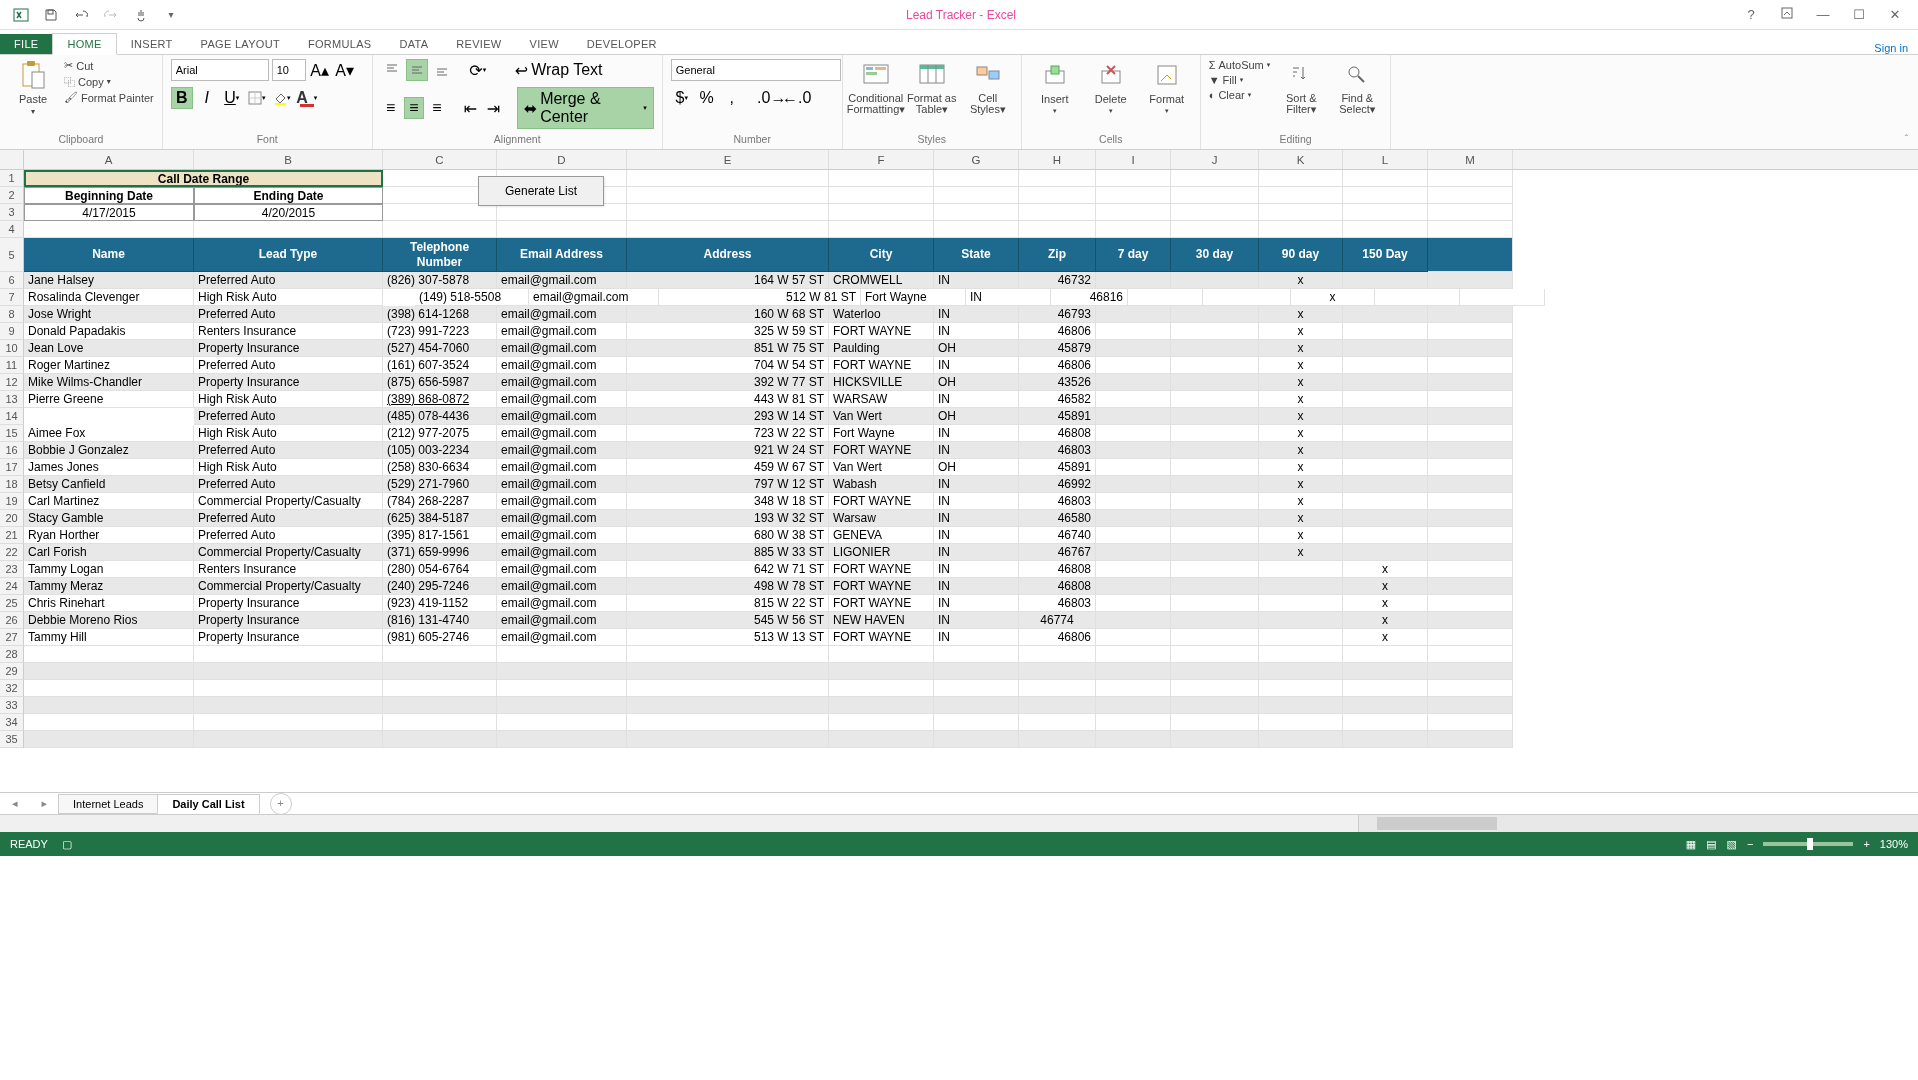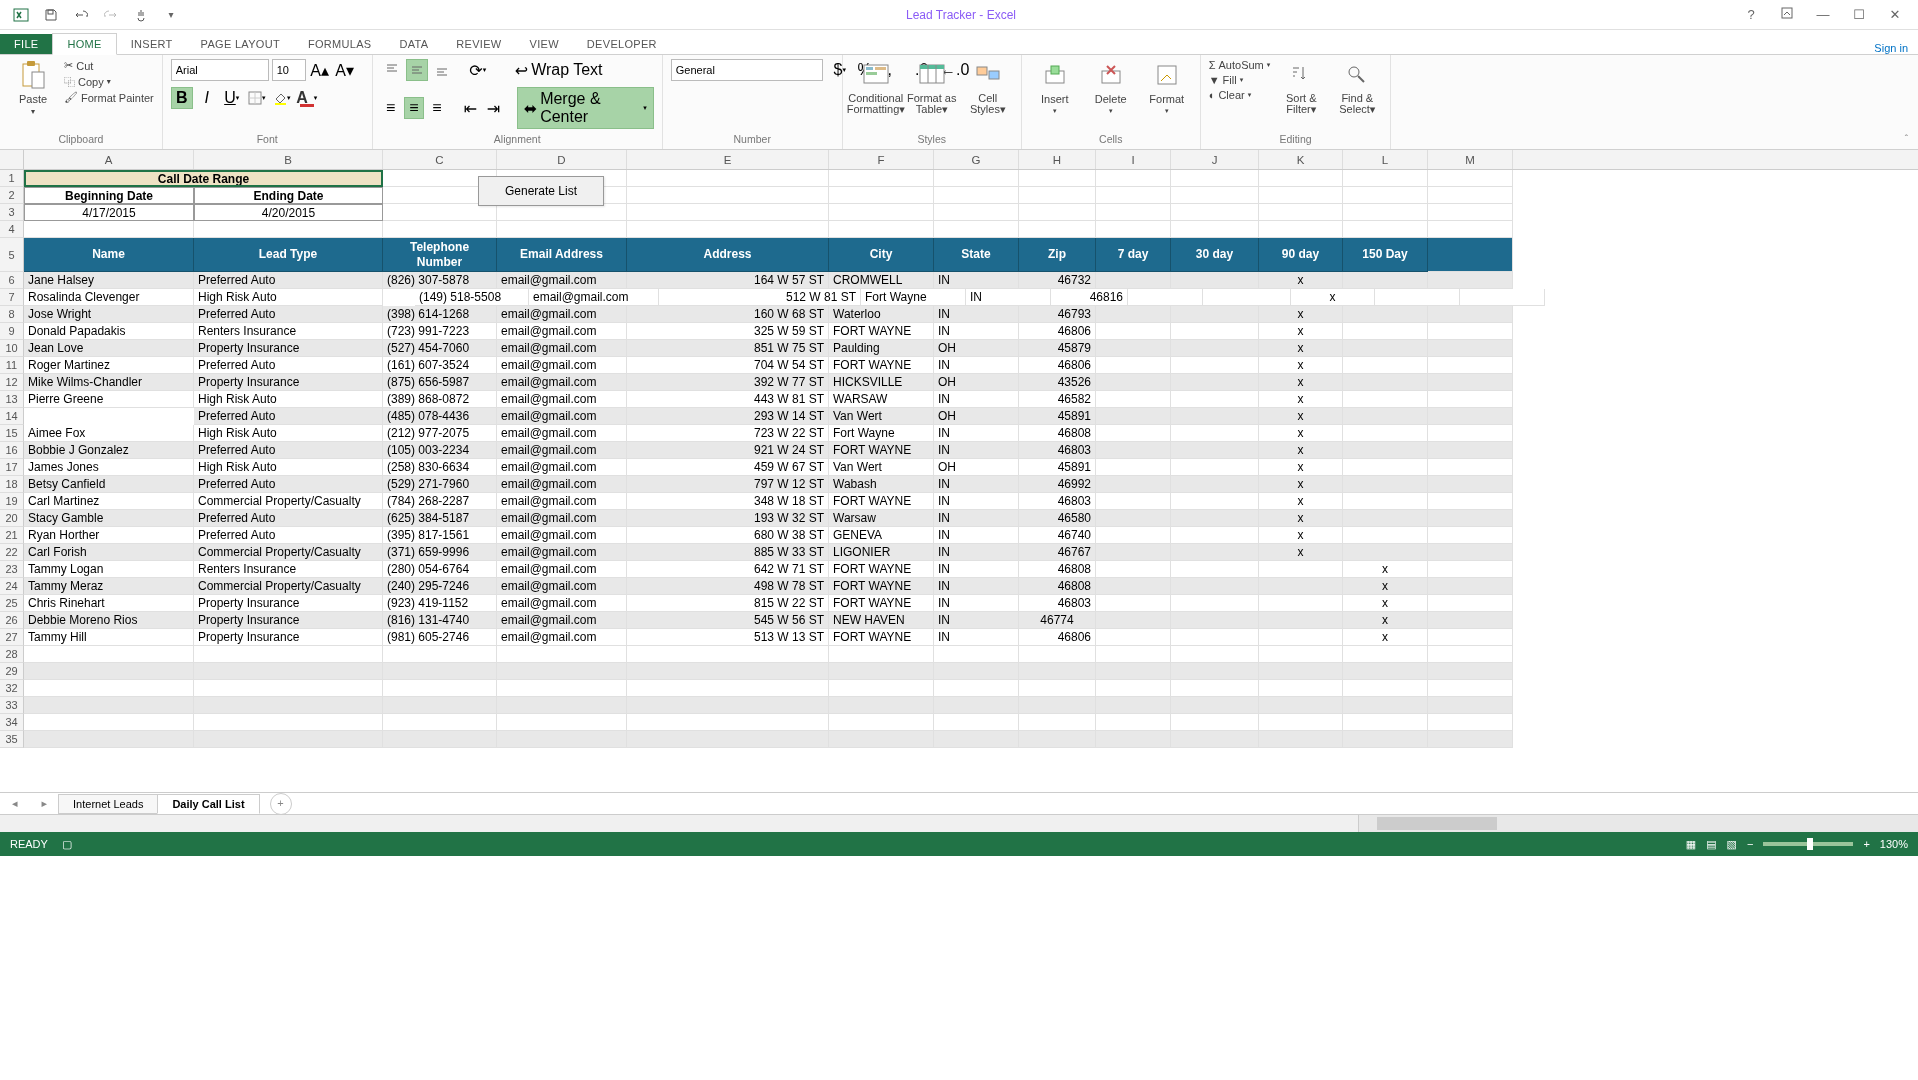--- a/index.html
+++ b/index.html
@@ -1,21 +1,21 @@
 <!DOCTYPE html>
 <html><head>
 <meta charset="utf-8">
 <style>
 * { box-sizing: border-box; margin: 0; padding: 0; font-family: "Segoe UI", Tahoma, sans-serif; }
 body { background: #fff; overflow: hidden; width: 1918px; height: 1080px; position: relative; }
 .titlebar { height: 30px; background: #fff; display: flex; align-items: center; border-bottom: 1px solid #e0e0e0; }
 .qa { display: flex; align-items: center; gap: 0; padding-left: 6px; }
 .qa .ic { width: 30px; height: 30px; display: flex; align-items: center; justify-content: center; color: #666; font-size: 14px; }
 .qa .ic.green { color: #107c41; }
-.titlecenter { flex: 1; text-align: center; font-size: 12px; color: #8b5cf6; }
+.titlecenter { flex: 1; text-align: center; font-size: 12px; color: #ec4899; }
 .wincontrols { display: flex; gap: 6px; padding-right: 8px; }
 .wincontrols .ic { width: 30px; display: flex; justify-content: center; color: #666; font-size: 13px; }
 .tabstrip { height: 25px; background: #fff; display: flex; align-items: flex-end; border-bottom: 1px solid #d0d0d0; }
 .tabstrip .tab { padding: 4px 14px; font-size: 11px; color: #555; cursor: pointer; text-transform: uppercase; letter-spacing: .3px; }
 .tabstrip .tab.file { background: #217346; color: #fff; }
 .tabstrip .tab.active { border: 1px solid #d0d0d0; border-bottom: 1px solid #fff; background: #fff; color: #217346; margin-bottom: -1px; }
 .signin { margin-left: auto; font-size: 11px; color: #0072c6; padding-right: 10px; }
 .ribbon { height: 95px; background: #fbfbfb; border-bottom: 1px solid #d0d0d0; display: flex; position: relative; }
 .group { border-right: 1px solid #e2e2e2; padding: 4px 8px 2px; display: flex; flex-direction: column; }
 .group .body { flex: 1; display: flex; align-items: flex-start; gap: 6px; }
@@ -239,21 +239,21 @@
             <span>⬌</span>
             <span>Merge &amp; Center</span>
             <span style="font-size:7px">▾</span>
           </div>
       </div>
     </div>
     <div class="label">Alignment</div>
   </div>
 
   <div class="group" style="width:180px">
-    <div class="body" style="gap:6px">
+    <div class="body" style="flex-direction:column;gap:6px">
       <input class="combo" style="width: 170px;" value="General">
       <div class="row">
         <div class="btnico">$<span style="font-size:7px">▾</span></div>
         <div class="btnico">%</div>
         <div class="btnico">,</div>
         <div style="width:12px"></div>
         <div class="btnico">.0→</div>
         <div class="btnico">←.0</div>
       </div>
     </div>
@@ -584,21 +584,21 @@
       <div class="cell stripe" style="width: 75px; text-align: center;"></div>
       <div class="cell stripe" style="width: 88px; text-align: center;"></div>
       <div class="cell stripe" style="width: 84px; text-align: center;">x</div>
       <div class="cell stripe" style="width: 85px; text-align: center;"></div>
       <div class="cell stripe" style="width: 85px;"></div>
     </div>
     <div class="gridrow">
       <div class="rh">13</div>
       <div class="cell " style="width: 170px;">Pierre Greene</div>
       <div class="cell " style="width: 189px;">High Risk Auto</div>
-      <div class="cell " style="width: 114px;">(389) 868-0872</div>
+      <div class="cell " style="width: 114px; text-decoration: underline;">(389) 868-0872</div>
       <div class="cell " style="width: 130px;">email@gmail.com</div>
       <div class="cell " style="width: 202px; text-align: right;">443 W 81 ST</div>
       <div class="cell " style="width: 105px;">WARSAW</div>
       <div class="cell " style="width: 85px;">IN</div>
       <div class="cell " style="width: 77px; text-align: right;">46582</div>
       <div class="cell " style="width: 75px; text-align: center;"></div>
       <div class="cell " style="width: 88px; text-align: center;"></div>
       <div class="cell " style="width: 84px; text-align: center;">x</div>
       <div class="cell " style="width: 85px; text-align: center;"></div>
       <div class="cell " style="width: 85px;"></div>

